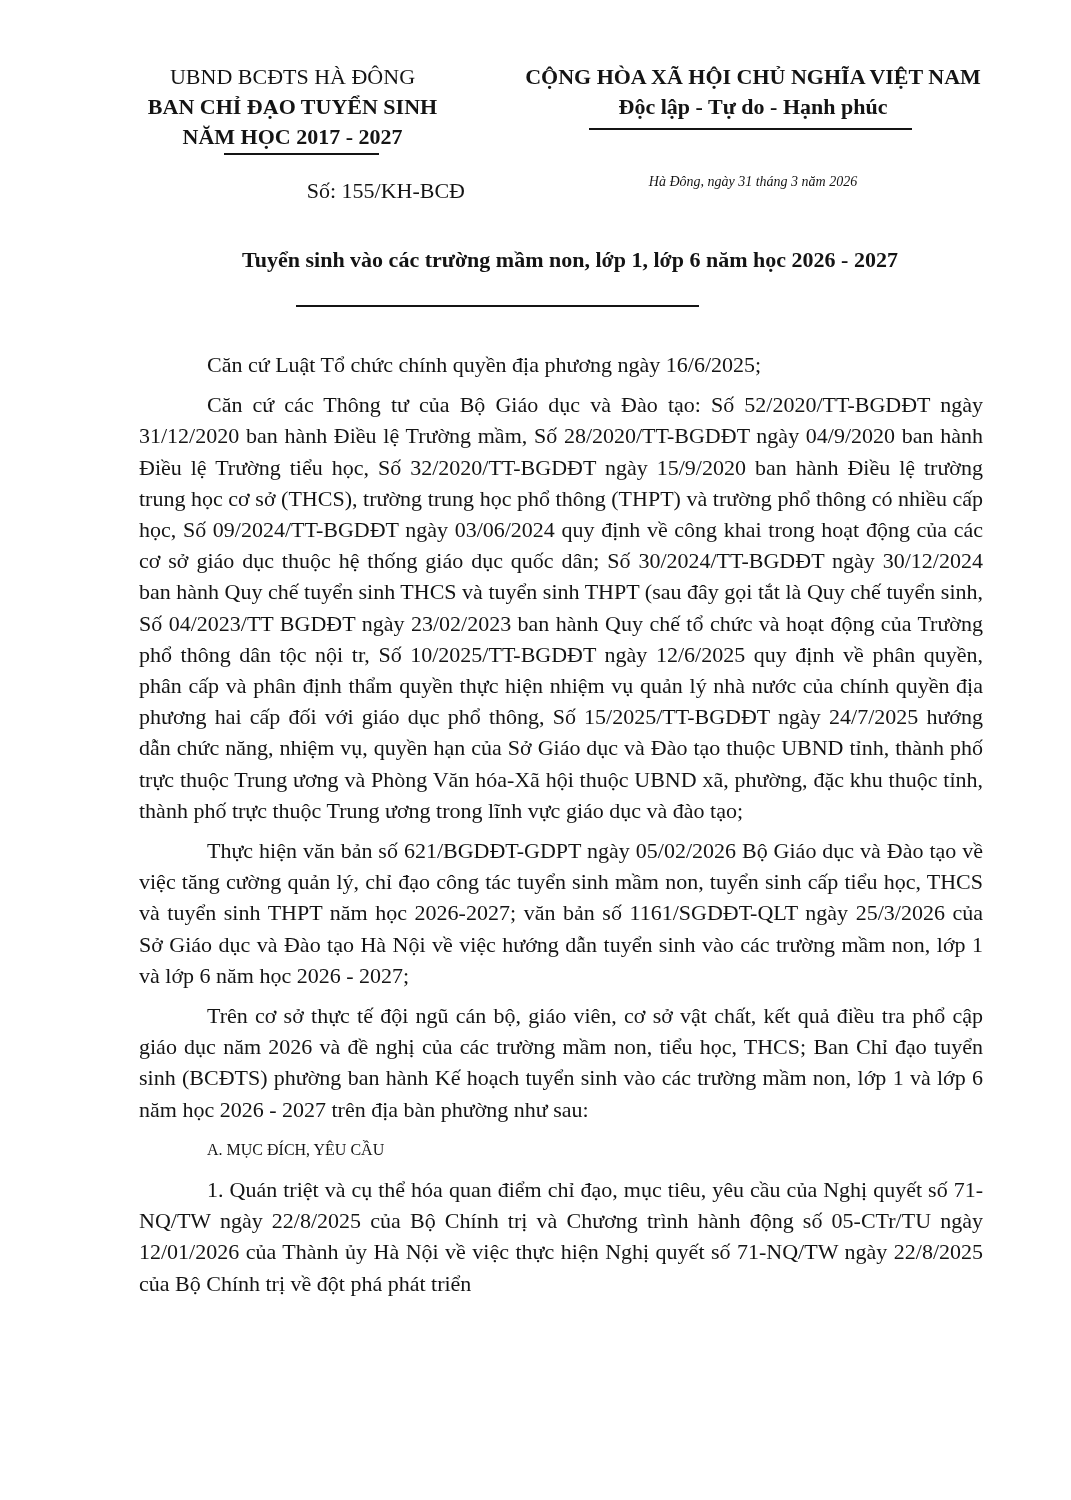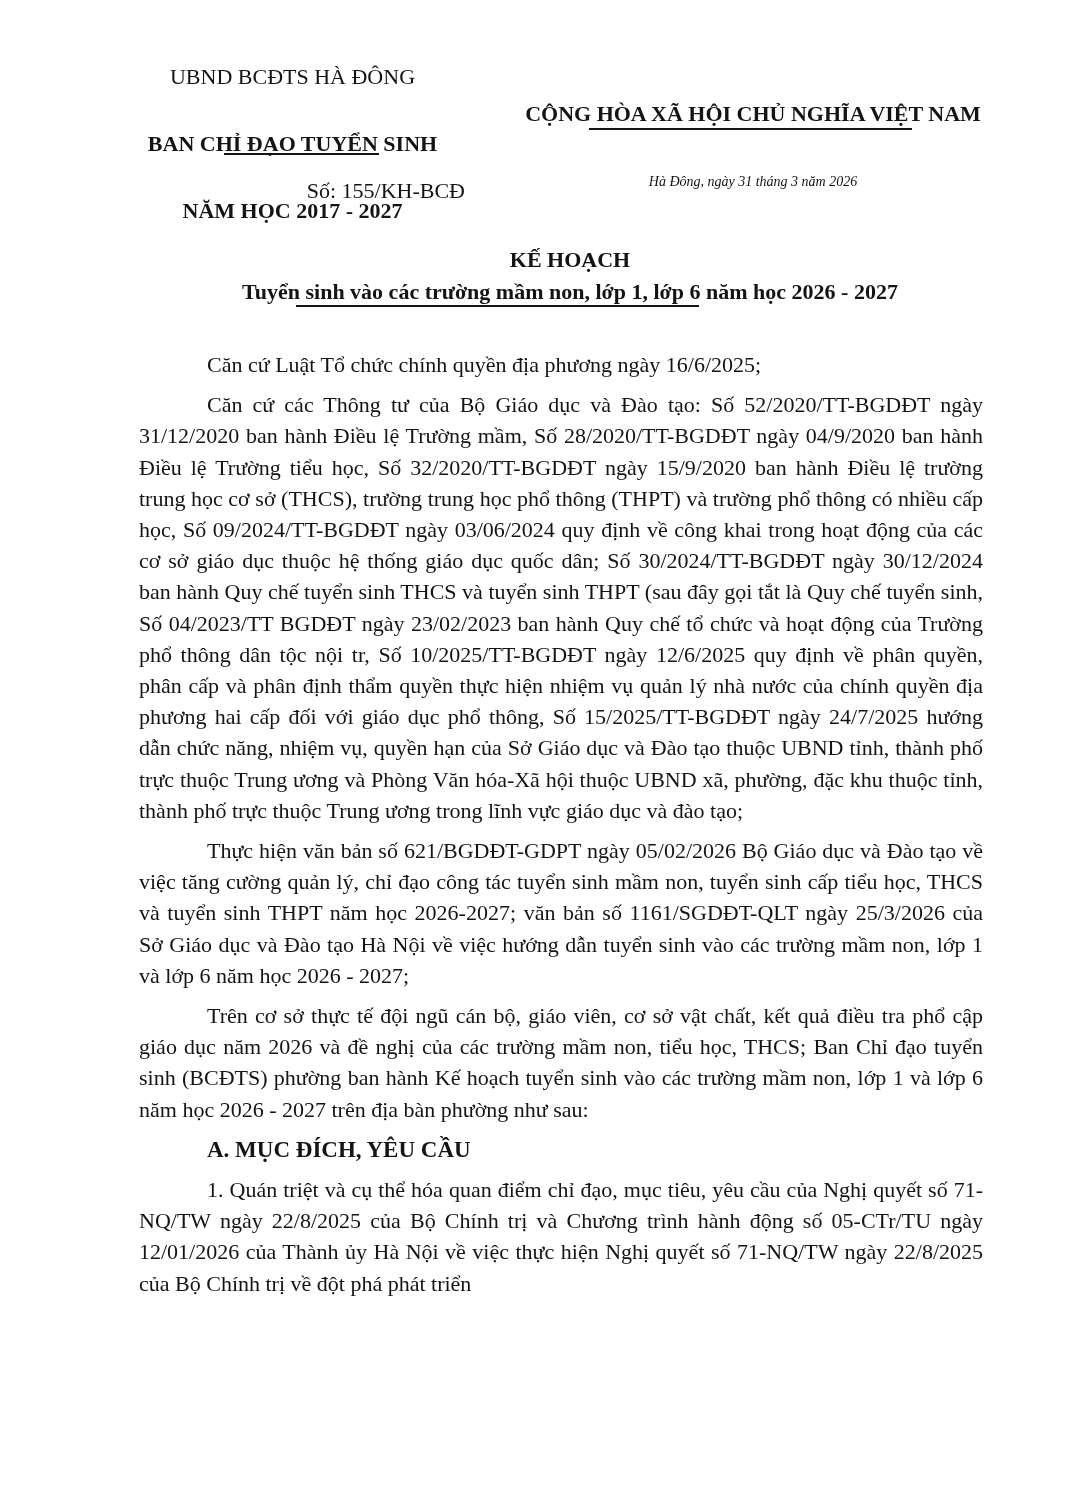--- a/index.html
+++ b/index.html
@@ -3,52 +3,52 @@
 <meta charset="utf-8">
 <style>
   html, body { margin: 0; padding: 0; background: #ffffff; }
   body {
     width: 1071px; height: 1500px; overflow: hidden; position: relative;
     font-family: "Liberation Serif", "DejaVu Serif", serif; color: #141414;
   }
   .abs { position: absolute; }
   .hdr-left { left: 120px; top: 62px; width: 345px; text-align: center; font-size: 22px; line-height: 30px; }
   .hdr-right { left: 478px; top: 62px; width: 550px; text-align: center; font-size: 22px; line-height: 30px; }
-  .b { font-weight: bold; margin-top: 37px; }
+  .b { font-weight: bold; }
   .rule { position: absolute; height: 1.5px; background: #141414; }
   .docno { left: 120px; top: 178px; width: 345px; text-align: right; font-size: 22px; }
   .dateline { left: 478px; top: 174px; width: 550px; text-align: center; font-size: 14px; font-style: italic; }
   .title { left: 120px; top: 244px; width: 900px; text-align: center; font-size: 22px; font-weight: bold; line-height: 32px; }
   .body-text {
     left: 130px; top: 340px; width: 862px; font-size: 22px; line-height: 31.2px;
     text-align: justify;
   }
   .body-text p { margin: 9px; text-indent: 68px; }
-  .body-text p.heading { font-weight: bold; font-size: 23px; }
+  .body-text p.heading { font-weight: normal; font-size: 16px; }
 </style>
 </head>
 <body>
 
 <div class="abs hdr-left">
   <div>UBND BCĐTS HÀ ĐÔNG</div>
   <div class="b">BAN CHỈ ĐẠO TUYỂN SINH</div>
   <div class="b">NĂM HỌC 2017 - 2027</div>
 </div>
 <div class="rule" style="left:224px; top:153px; width:155px;"></div>
 
 <div class="abs hdr-right">
   <div class="b">CỘNG HÒA XÃ HỘI CHỦ NGHĨA VIỆT NAM</div>
+  <div class="b">Độc lập - Tự do - Hạnh phúc</div>
 </div>
 <div class="rule" style="left:589px; top:128px; width:323px;"></div>
 
 <div class="abs docno">Số: 155/KH-BCĐ</div>
 <div class="abs dateline">Hà Đông, ngày 31 tháng 3 năm 2026</div>
 
 <div class="abs title">
-  <div>KẾ HOẠCH</div>
   <div>Tuyển sinh vào các trường mầm non, lớp 1, lớp 6 năm học 2026 - 2027</div>
 </div>
 <div class="rule" style="left:296px; top:305px; width:403px;"></div>
 
 <div class="abs body-text">
   <p>Căn cứ Luật Tổ chức chính quyền địa phương ngày 16/6/2025;</p>
   <p>Căn cứ các Thông tư của Bộ Giáo dục và Đào tạo: Số 52/2020/TT-BGDĐT ngày 31/12/2020 ban hành Điều lệ Trường mầm, Số 28/2020/TT-BGDĐT ngày 04/9/2020 ban hành Điều lệ Trường tiểu học, Số 32/2020/TT-BGDĐT ngày 15/9/2020 ban hành Điều lệ trường trung học cơ sở (THCS), trường trung học phổ thông (THPT) và trường phổ thông có nhiều cấp học, Số 09/2024/TT-BGDĐT ngày 03/06/2024 quy định về công khai trong hoạt động của các cơ sở giáo dục thuộc hệ thống giáo dục quốc dân; Số 30/2024/TT-BGDĐT ngày 30/12/2024 ban hành Quy chế tuyển sinh THCS và tuyển sinh THPT (sau đây gọi tắt là Quy chế tuyển sinh, Số 04/2023/TT BGDĐT ngày 23/02/2023 ban hành Quy chế tổ chức và hoạt động của Trường phổ thông dân tộc nội tr, Số 10/2025/TT-BGDĐT ngày 12/6/2025 quy định về phân quyền, phân cấp và phân định thẩm quyền thực hiện nhiệm vụ quản lý nhà nước của chính quyền địa phương hai cấp đối với giáo dục phổ thông, Số 15/2025/TT-BGDĐT ngày 24/7/2025 hướng dẫn chức năng, nhiệm vụ, quyền hạn của Sở Giáo dục và Đào tạo thuộc UBND tỉnh, thành phố trực thuộc Trung ương và Phòng Văn hóa-Xã hội thuộc UBND xã, phường, đặc khu thuộc tỉnh, thành phố trực thuộc Trung ương trong lĩnh vực giáo dục và đào tạo;</p>
   <p>Thực hiện văn bản số 621/BGDĐT-GDPT ngày 05/02/2026 Bộ Giáo dục và Đào tạo về việc tăng cường quản lý, chỉ đạo công tác tuyển sinh mầm non, tuyển sinh cấp tiểu học, THCS và tuyển sinh THPT năm học 2026-2027; văn bản số 1161/SGDĐT-QLT ngày 25/3/2026 của Sở Giáo dục và Đào tạo Hà Nội về việc hướng dẫn tuyển sinh vào các trường mầm non, lớp 1 và lớp 6 năm học 2026 - 2027;</p>
   <p>Trên cơ sở thực tế đội ngũ cán bộ, giáo viên, cơ sở vật chất, kết quả điều tra phổ cập giáo dục năm 2026 và đề nghị của các trường mầm non, tiểu học, THCS; Ban Chỉ đạo tuyển sinh (BCĐTS) phường ban hành Kế hoạch tuyển sinh vào các trường mầm non, lớp 1 và lớp 6 năm học 2026 - 2027 trên địa bàn phường như sau:</p>
   <p class="heading">A. MỤC ĐÍCH, YÊU CẦU</p>

